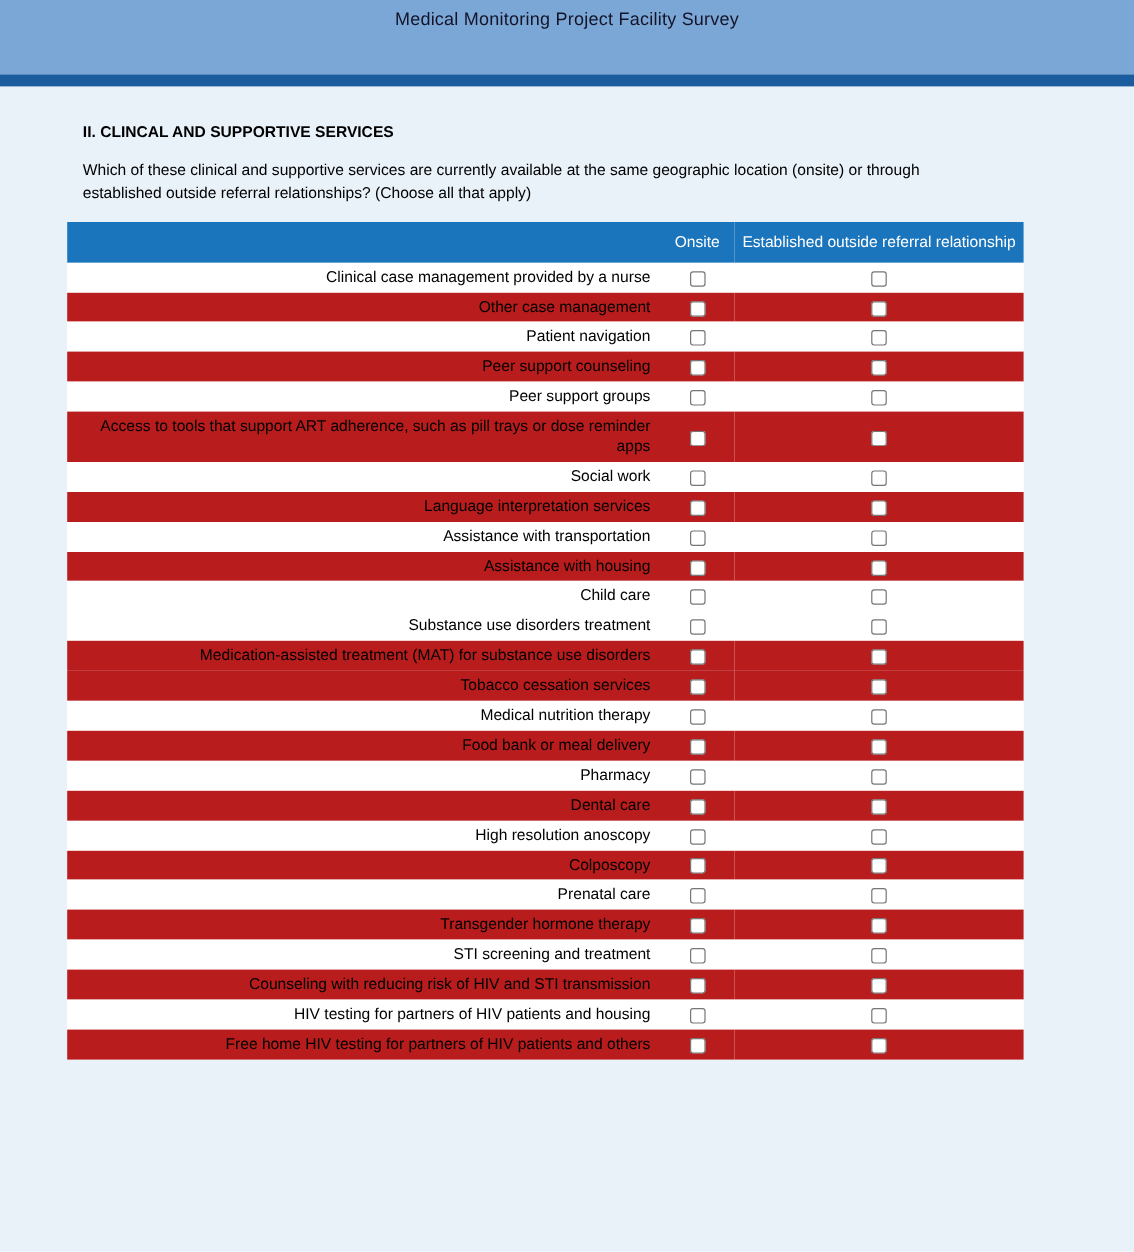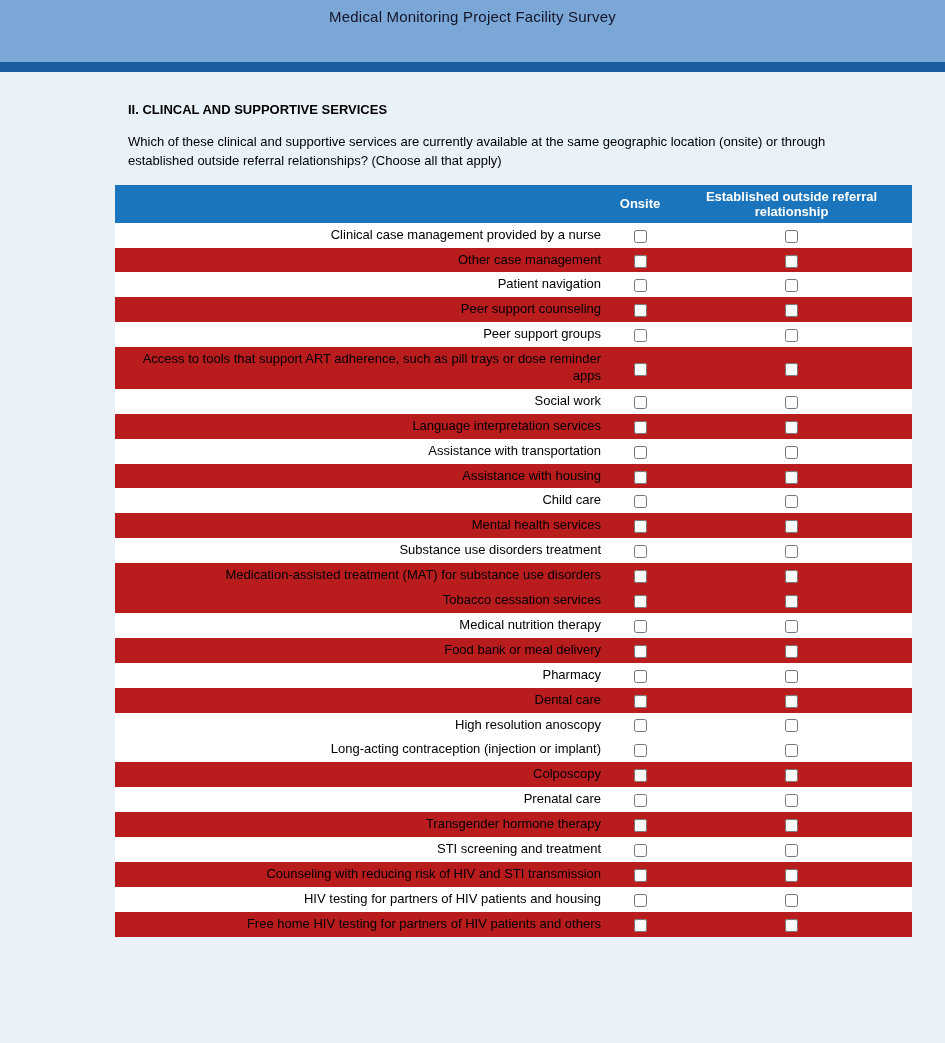--- a/index.html
+++ b/index.html
@@ -21,21 +21,21 @@
     font-size: 15px;
     font-weight: 400;
     color: #141428;
     letter-spacing: .2px;
   }
   .banner-strip {
     height: 10px;
     background: #1b5c9e;
   }
 
-  .content { padding: 30px 60px 0 115px; }
+  .content { padding: 30px 60px 0 56px; }
 
   .section-heading {
     font-size: 13px;
     font-weight: bold;
     margin-left: 13px;
     margin-bottom: 16px;
   }
   .question {
     font-size: 13px;
     line-height: 1.45;
@@ -46,21 +46,21 @@
 
   table.services {
     border-collapse: collapse;
     width: 797px;
     background: #fff;
   }
   table.services th {
     background: #1b75bc;
     color: #fff;
     font-size: 13px;
-    font-weight: bold;
+    font-weight: normal;
     padding: 4px 6px;
     height: 34px;
     text-align: center;
     vertical-align: middle;
   }
   th.col-label   { width: 494px; }
   th.col-onsite  { width: 62px; }
   th.col-referral{ width: 241px; }
 
   table.services td {
@@ -154,25 +154,20 @@
           <tr class="alt">
             <td class="label-cell">Assistance with housing</td>
             <td class="cb-cell"><input type="checkbox" style=""></td>
             <td class="cb-cell"><input type="checkbox" style=""></td>
           </tr>
           <tr>
             <td class="label-cell">Child care</td>
             <td class="cb-cell"><input type="checkbox" style=""></td>
             <td class="cb-cell"><input type="checkbox" style=""></td>
           </tr>
-          <tr class="alt">
-            <td class="label-cell">Mental health services</td>
-            <td class="cb-cell"><input type="checkbox" style=""></td>
-            <td class="cb-cell"><input type="checkbox" style=""></td>
-          </tr>
           <tr>
             <td class="label-cell">Substance use disorders treatment</td>
             <td class="cb-cell"><input type="checkbox" style=""></td>
             <td class="cb-cell"><input type="checkbox" style=""></td>
           </tr>
           <tr class="alt">
             <td class="label-cell">Medication-assisted treatment (MAT) for substance use disorders</td>
             <td class="cb-cell"><input type="checkbox" style=""></td>
             <td class="cb-cell"><input type="checkbox" style=""></td>
           </tr>
@@ -196,25 +191,20 @@
             <td class="cb-cell"><input type="checkbox" style=""></td>
             <td class="cb-cell"><input type="checkbox" style=""></td>
           </tr>
           <tr class="alt">
             <td class="label-cell">Dental care</td>
             <td class="cb-cell"><input type="checkbox" style=""></td>
             <td class="cb-cell"><input type="checkbox" style=""></td>
           </tr>
           <tr>
             <td class="label-cell">High resolution anoscopy</td>
-            <td class="cb-cell"><input type="checkbox" style=""></td>
-            <td class="cb-cell"><input type="checkbox" style=""></td>
-          </tr>
-          <tr>
-            <td class="label-cell">Long-acting contraception (injection or implant)</td>
             <td class="cb-cell"><input type="checkbox" style=""></td>
             <td class="cb-cell"><input type="checkbox" style=""></td>
           </tr>
           <tr class="alt">
             <td class="label-cell">Colposcopy</td>
             <td class="cb-cell"><input type="checkbox" style=""></td>
             <td class="cb-cell"><input type="checkbox" style=""></td>
           </tr>
           <tr>
             <td class="label-cell">Prenatal care</td>

